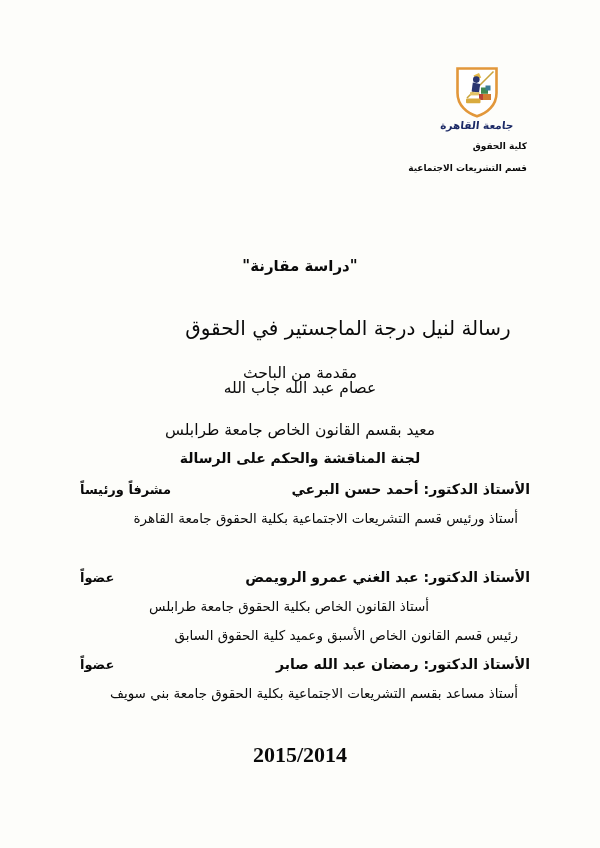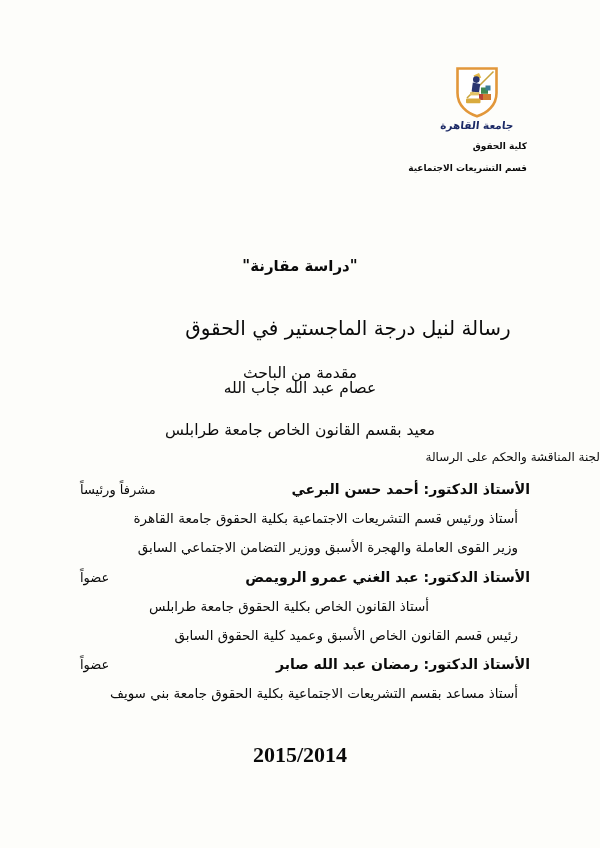--- a/index.html
+++ b/index.html
@@ -18,28 +18,28 @@
   .faculty-line{margin-top:10px;font-size:9px;font-weight:bold;text-align:right;}
   .department-line{margin-top:12px;font-size:9px;font-weight:bold;white-space:nowrap;}
   
   .cline{position:absolute;left:0;width:100%;text-align:center;direction:rtl;white-space:nowrap;}
   .thesis-title{top:208px;font-size:22px;font-weight:bold;}
   .thesis-subtitle{top:257px;font-size:15px;font-weight:bold;}
   .degree-line{top:316px;font-size:20px;padding-left:48px;}
   .presented-line{top:364px;font-size:15.5px;}
   .author-line{top:379px;font-size:15.5px;}
   .author-pos-line{top:421px;font-size:15.5px;}
-  .committee-heading{top:450px;font-size:12px;font-weight:normal;text-align:right;}
+  .committee-heading{top:450px;font-size:14px;font-weight:bold;}
   
   .member-row{
     position:absolute;left:80px;right:70px;direction:rtl;
     display:flex;justify-content:space-between;align-items:baseline;white-space:nowrap;
   }
   .member-name{font-size:14px;font-weight:bold;}
-  .member-role{font-size:13px;font-weight:normal;}
+  .member-role{font-size:13px;font-weight:bold;}
   .row-1{top:481px;}.row-2{top:569px;}.row-3{top:656px;}
   .desc-line{
     position:absolute;right:82px;left:60px;text-align:right;direction:rtl;
     font-size:13.5px;white-space:nowrap;
   }
   .desc-1{top:510px;}.desc-2{top:539px;}
   .desc-3{top:598px;text-align:center;}.desc-4{top:627px;}
   .desc-5{top:685px;}
   
   .year-line{
@@ -79,21 +79,20 @@
   <div class="cline author-line">عصام عبد الله جاب الله</div>
   <div class="cline author-pos-line">معيد بقسم القانون الخاص جامعة طرابلس</div>
 
   <div class="cline committee-heading">لجنة المناقشة والحكم على الرسالة</div>
 
   <div class="member-row row-1">
     <span class="member-name">الأستاذ الدكتور: أحمد حسن البرعي</span>
     <span class="member-role">مشرفاً ورئيساً</span>
   </div>
   <div class="desc-line desc-1">أستاذ ورئيس قسم التشريعات الاجتماعية بكلية الحقوق جامعة القاهرة</div>
-  <div class="desc-line desc-2">وزير القوى العاملة والهجرة الأسبق ووزير التضامن الاجتماعي السابق</div>
 
   <div class="member-row row-2">
     <span class="member-name">الأستاذ الدكتور: عبد الغني عمرو الرويمض</span>
     <span class="member-role">عضواً</span>
   </div>
   <div class="desc-line desc-3">أستاذ القانون الخاص بكلية الحقوق جامعة طرابلس</div>
   <div class="desc-line desc-4">رئيس قسم القانون الخاص الأسبق وعميد كلية الحقوق السابق</div>
 
   <div class="member-row row-3">
     <span class="member-name">الأستاذ الدكتور: رمضان عبد الله صابر</span>

